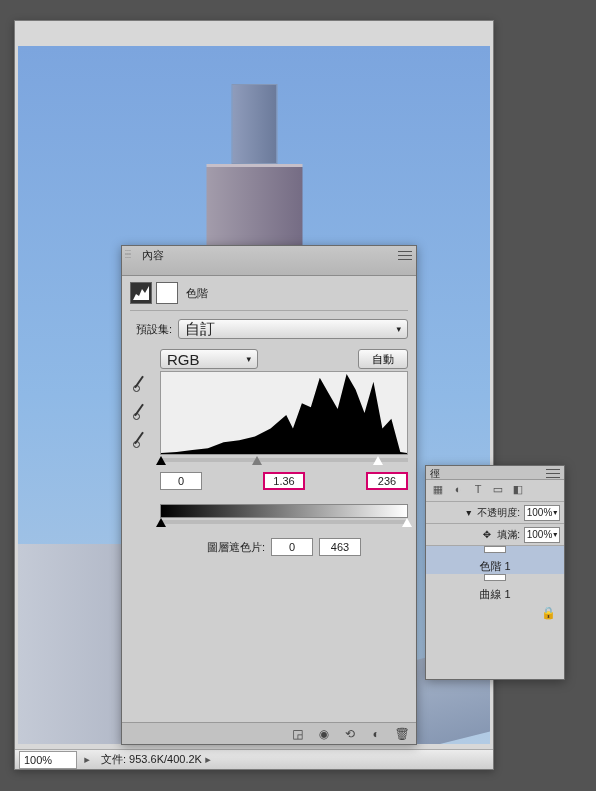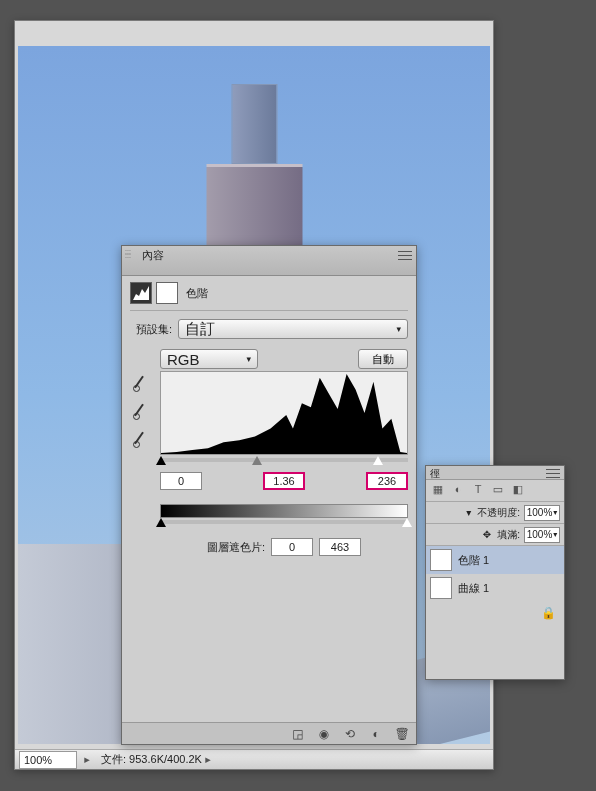--- a/index.html
+++ b/index.html
@@ -66,21 +66,21 @@
   .menu-btn { position:absolute; right:4px; top:3px; width:14px; height:12px; display:flex; flex-direction:column; justify-content:space-around;}
   .menu-btn span{height:1px;background:#555;}
 
   
   .layers-panel { position:absolute; left:425px; top:465px; width:140px; height:215px; background:#cfcfcf; border:1px solid #6a6a6a; box-shadow:0 2px 10px rgba(0,0,0,.35);}
   .lp-tabbar { height:14px; background:#c4c4c4; border-bottom:1px solid #999; font-size:10px; padding:1px 4px;}
   .lp-filter-row { height:22px; border-bottom:1px solid #a8a8a8; display:flex; align-items:center; gap:4px; padding:0 4px;}
   .lp-mini-icon { width:16px;height:16px;text-align:center; color:#555;font-size:11px;}
   .lp-prop-row { height:22px; border-bottom:1px solid #a8a8a8; display:flex; align-items:center; justify-content:flex-end; padding:0 4px; gap:4px; font-size:10px;}
   .num-small { width:36px; height:16px; background:#fff; border:1px solid #888; font-size:10px; display:flex; align-items:center; justify-content:center;}
-  .layer-row { height:28px; display:flex; align-items:center; padding:0 4px; gap:6px; font-size:11px;}
+  .layer-row { height:28px; display:flex; align-items:center; padding:0 4px; gap:6px; font-size:11px;flex-direction:column;}
   .layer-row.sel { background:#b4c3da;}
   .layer-thumb { width:22px; height:22px; background:#fff; border:1px solid #888;}
   .lp-lock-row { height:22px; display:flex; align-items:center; justify-content:flex-end; padding:0 8px; color:#555;}
 
   .lock-icon { font-size:12px;}
   .grip-d { position:absolute; left:3px; top:4px; width:8px; font-size:7px; color:#666; line-height:4px;}
 </style>
 </head>
 <body>
 

